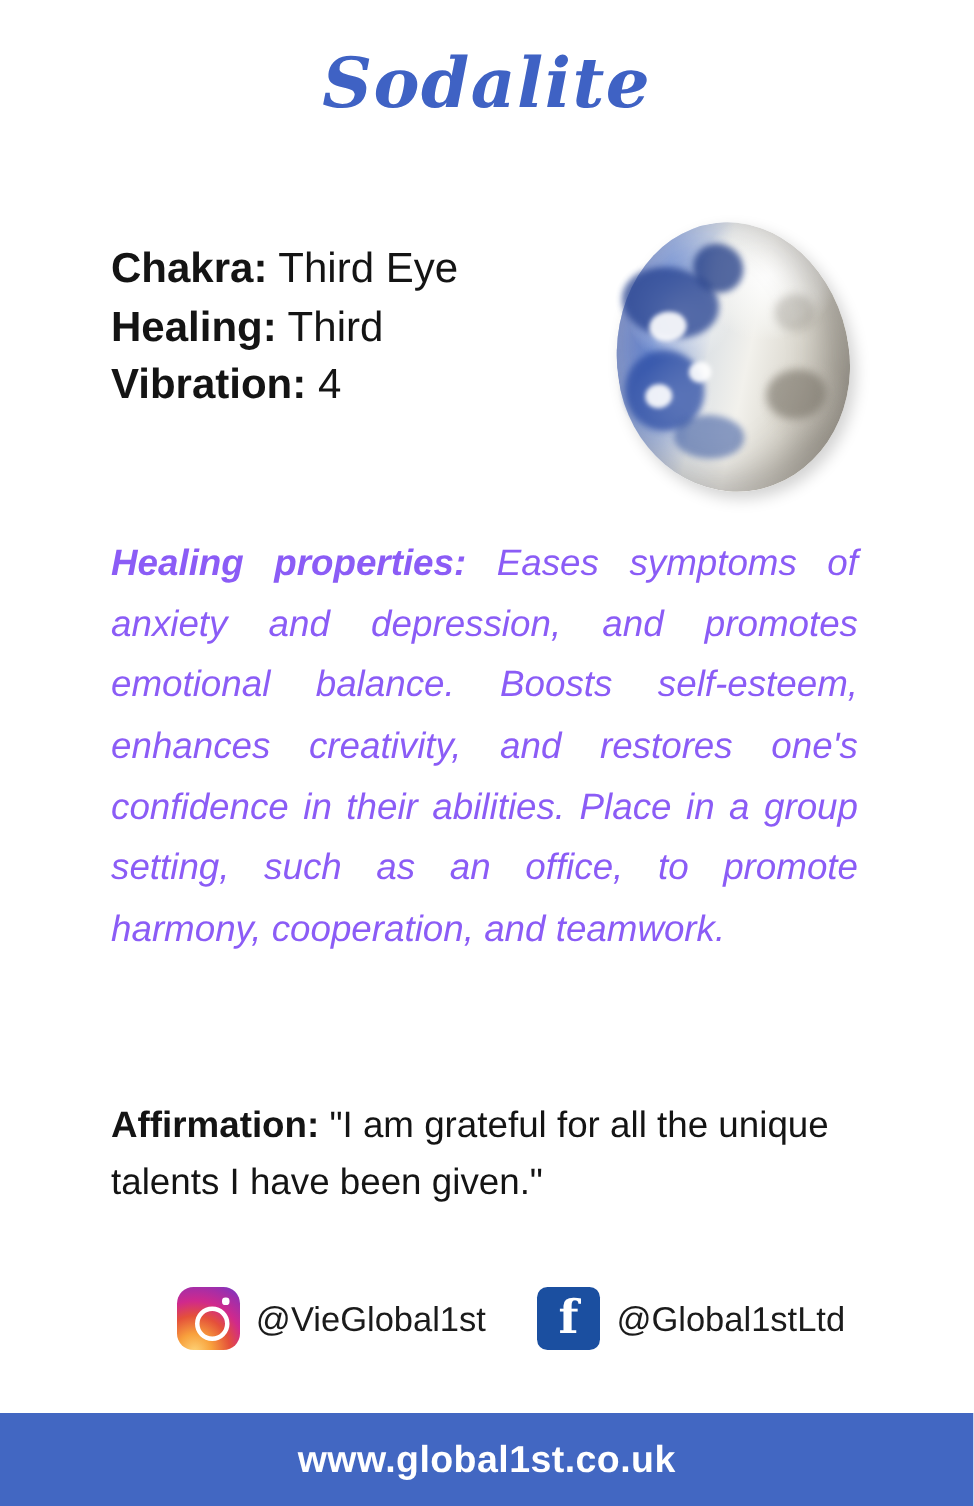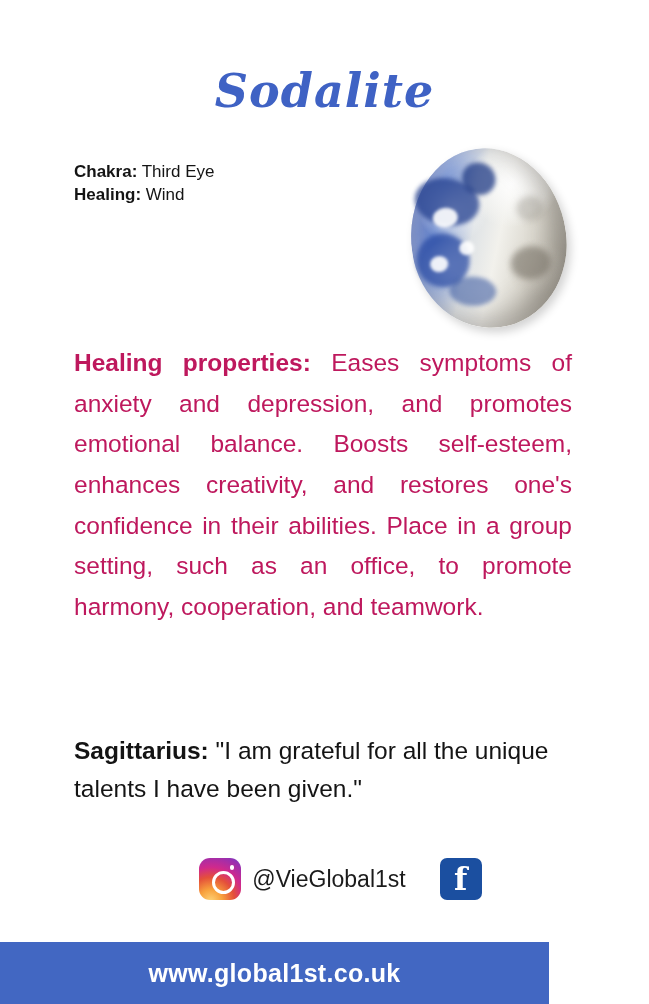--- a/index.html
+++ b/index.html
@@ -23,30 +23,30 @@
   }
   
   .title {
     text-align: center;
     font-family: "DejaVu Serif", serif;
     font-style: italic;
     font-weight: bold;
     font-size: 46px;
     color: #3f62c4;
     letter-spacing: 1px;
-    padding-top: 66px;
+    padding-top: 30px;
     line-height: 1.1;
   }
   
   .props {
     position: absolute;
     left: 74px;
     top: 160px;
     width: 330px;
-    font-size: 17px;
+    font-size: 28px;
     line-height: 1.38;
     color: #141414;
   }
   .props .row {
     white-space: nowrap;
   }
   .props .key {
     font-weight: bold;
   }
   
@@ -109,27 +109,28 @@
     background: rgba(110,104,92,0.55);
     filter: blur(3px);
   }
   .stone .dark.d1 { left: 62%; top: 58%; width: 26%; height: 18%; }
   .stone .dark.d2 { left: 70%; top: 30%; width: 18%; height: 14%; opacity:.5;}
 
   
   .healing {
     position: absolute;
     left: 74px;
-    top: 343px;
+    top: 356px;
     width: 498px;
     font-size: 24.5px;
     line-height: 1.66;
     text-align: justify;
     text-justify: inter-word;
-    color: #be185d;
+    color: #8b5cf6;
+    font-style: italic;
   }
   .healing b, .affirm b { font-weight: bold; }
 
   .affirm {
     position: absolute;
     left: 74px;
     top: 732px;
     width: 498px;
     font-size: 24.5px;
     line-height: 1.55;
@@ -196,21 +197,21 @@
     font-weight: bold;
     font-size: 31px;
     line-height: 1;
   }
 
   
   .footer {
     position: absolute;
     left: 0;
     bottom: 0;
-    width: 549px;
+    width: 649px;
     height: 62px;
     background: #4267c2;
     display: flex;
     align-items: center;
     justify-content: center;
   }
   .footer-text {
     color: #ffffff;
     font-size: 25px;
     font-weight: bold;
@@ -222,21 +223,24 @@
 
 <div class="card">
 
   <div class="title">Sodalite</div>
 
   <div class="props">
     <div class="row">
       <span class="key">Chakra:</span><span class="val"> Third Eye</span>
     </div>
     <div class="row">
-      <span class="key">Healing:</span><span class="val"> Wind</span>
+      <span class="key">Healing:</span><span class="val"> Third</span>
+    </div>
+    <div class="row">
+      <span class="key">Vibration:</span><span class="val"> 4</span>
     </div>
   </div>
 
   <div class="stone-wrap">
     <div class="stone">
       <span class="vein v1"></span>
       <span class="vein v2"></span>
       <span class="vein v3"></span>
       <span class="vein v4"></span>
       <span class="spec s1"></span>
@@ -245,35 +249,36 @@
       <span class="dark d1"></span>
       <span class="dark d2"></span>
     </div>
   </div>
 
   <div class="healing">
     <b>Healing properties:</b><span> Eases symptoms of anxiety and depression, and promotes emotional balance. Boosts self-esteem, enhances creativity, and restores one's confidence in their abilities. Place in a group setting, such as an office, to promote harmony, cooperation, and teamwork.</span>
   </div>
 
   <div class="affirm">
-    <b>Sagittarius:</b><span> "I am grateful for all the unique talents I have been given."</span>
+    <b>Affirmation:</b><span> "I am grateful for all the unique talents I have been given."</span>
   </div>
 
   <div class="social">
     <div class="social-item">
       <span class="ig-icon">
         <span class="ring"></span>
         <span class="dot"></span>
       </span>
       <span class="social-handle">@VieGlobal1st</span>
     </div>
     <div class="social-item">
       <span class="fb-icon">
         <span class="f">f</span>
       </span>
+      <span class="social-handle">@Global1stLtd</span>
     </div>
   </div>
 
   <div class="footer">
     <span class="footer-text">www.global1st.co.uk</span>
   </div>
 
 </div>
 
 </body></html>

